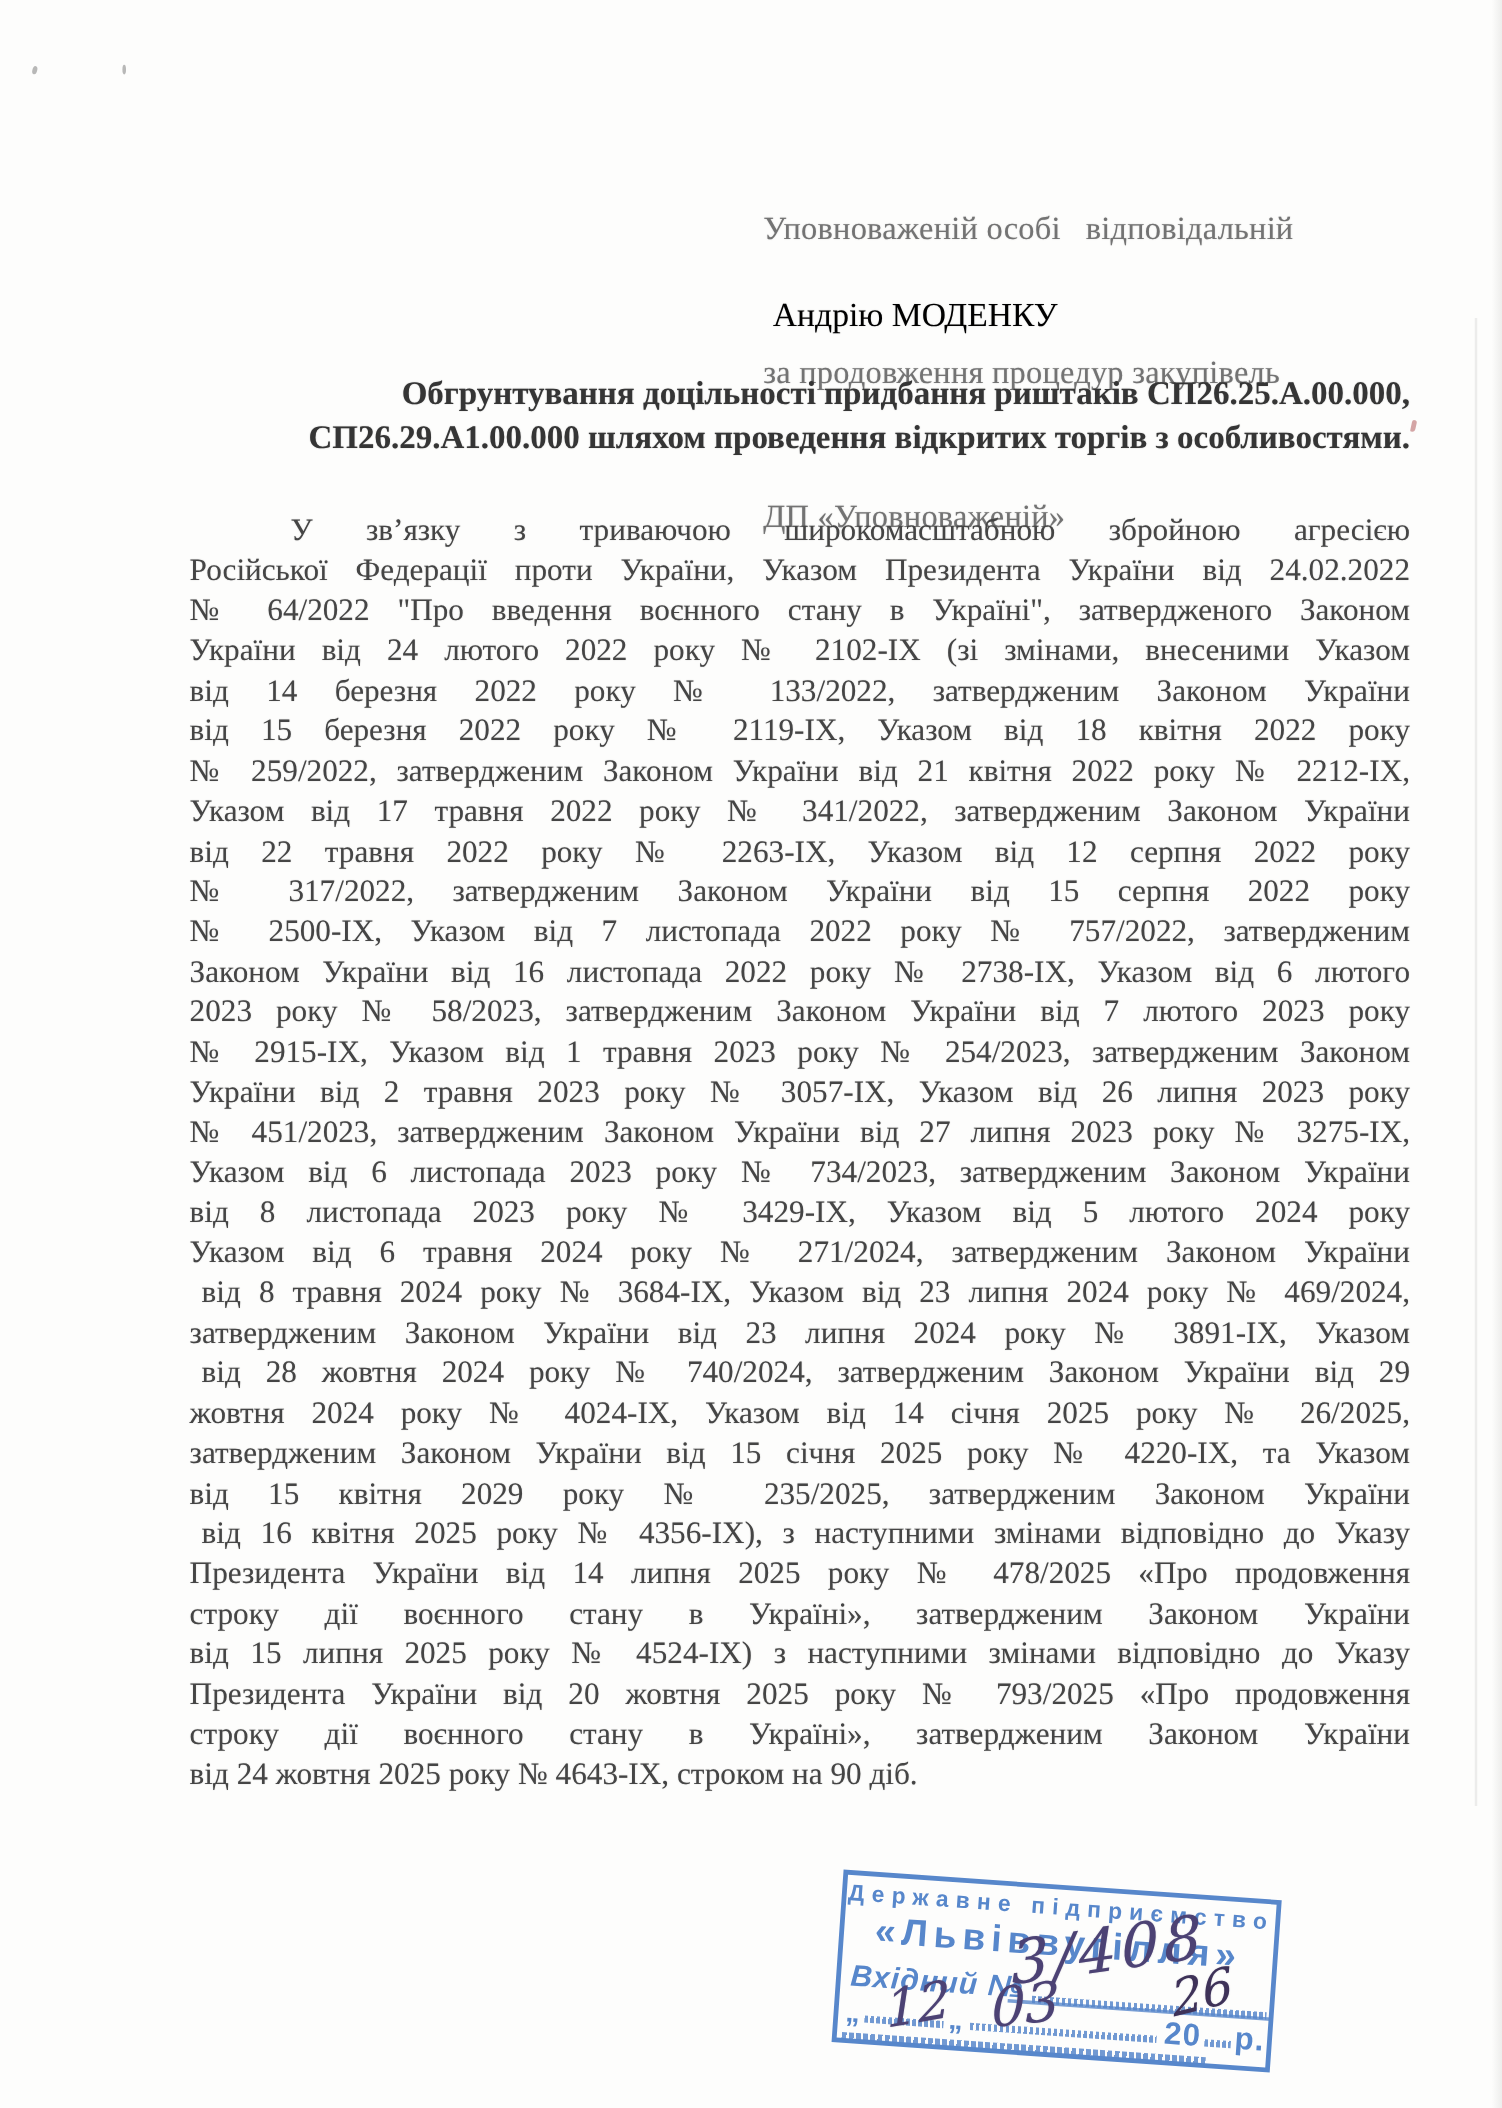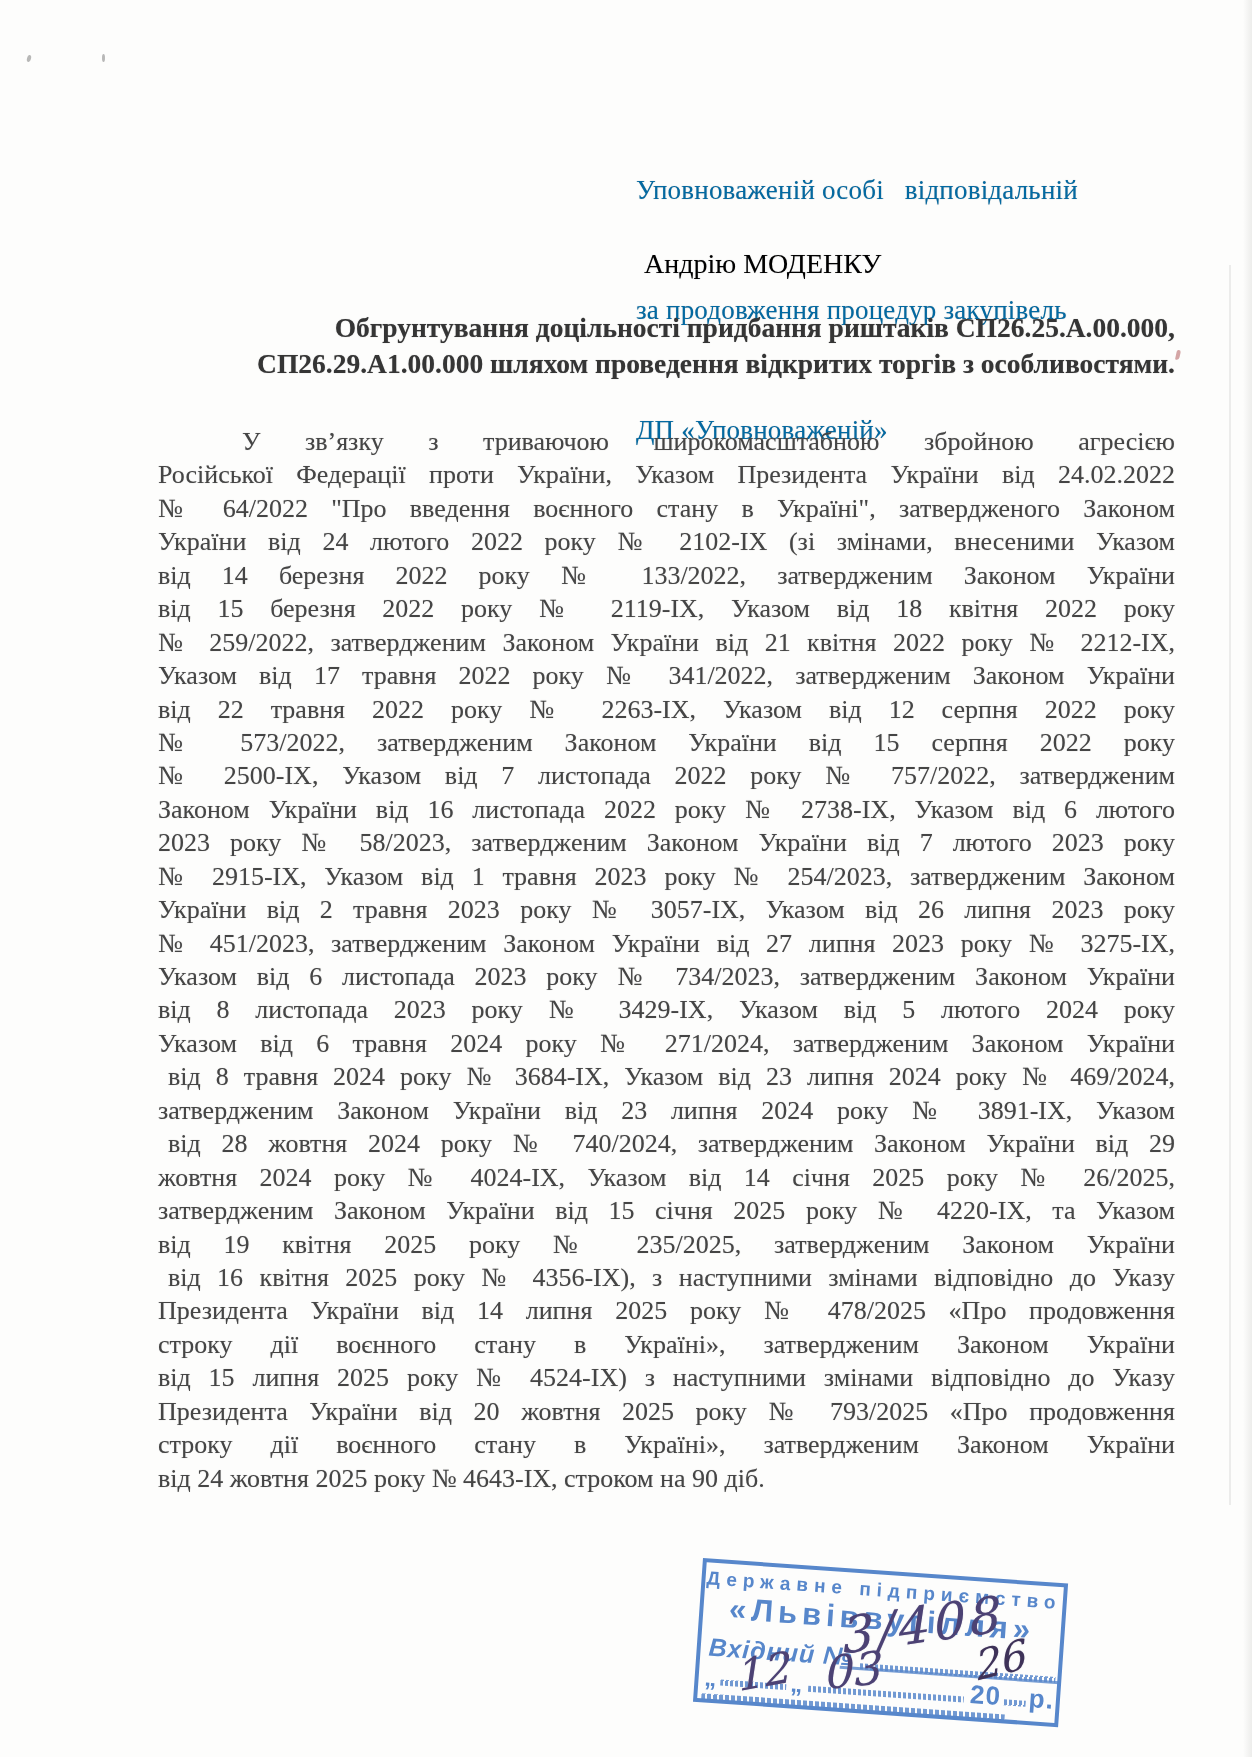--- a/index.html
+++ b/index.html
@@ -17,21 +17,21 @@
   .speck{position:absolute;background:#9a9a9a;border-radius:50%;opacity:.7;}
   .s1{left:27px;top:55px;width:4px;height:7px;transform:rotate(15deg);}
   .s2{left:102px;top:54px;width:3px;height:8px;}
   .edge-line{position:absolute;left:1229px;top:265px;width:2px;height:1240px;background:rgba(90,90,90,.10);}
   .edge-shadow{position:absolute;right:0;top:0;width:9px;height:1757px;background:linear-gradient(to right,rgba(0,0,0,0),rgba(120,120,115,.12));}
   .comma-artifact{position:absolute;left:1176px;top:350px;width:4px;height:10px;background:#c98f8f;border-radius:2px 2px 3px 1px;transform:rotate(12deg);opacity:.8;}
 
   
   .recipient{
     position:absolute;left:636px;top:90px;
-    font-size:27px;line-height:40px;color:#0369a1;
+    font-size:27px;line-height:40px;color:#737373;
     white-space:pre;letter-spacing:.2px;
     text-shadow:0 0 1px rgba(70,70,70,.35);
   }
   .recipient-name{
     position:absolute;left:644px;top:248px;
     font-size:28px;color:#000000;white-space:pre;
     text-shadow:0 0 1px rgba(70,70,70,.35);
   }
 
   
@@ -125,36 +125,36 @@
   <div class="body-text">
       <div class="bline first">У зв’язку з триваючою широкомасштабною збройною агресією</div>
       <div class="bline">Російської Федерації проти України, Указом Президента України від 24.02.2022</div>
       <div class="bline">№ 64/2022 "Про введення воєнного стану в Україні", затвердженого Законом</div>
       <div class="bline">України від 24 лютого 2022 року № 2102-IX (зі змінами, внесеними Указом</div>
       <div class="bline">від 14 березня 2022 року № 133/2022, затвердженим Законом України</div>
       <div class="bline">від 15 березня 2022 року № 2119-IX, Указом від 18 квітня 2022 року</div>
       <div class="bline">№ 259/2022, затвердженим Законом України від 21 квітня 2022 року № 2212-IX,</div>
       <div class="bline">Указом від 17 травня 2022 року № 341/2022, затвердженим Законом України</div>
       <div class="bline">від 22 травня 2022 року № 2263-IX, Указом від 12 серпня 2022 року</div>
-      <div class="bline">№ 573/2022, затвердженим Законом України від 15 серпня 2022 року</div>
+      <div class="bline">№ 317/2022, затвердженим Законом України від 15 серпня 2022 року</div>
       <div class="bline">№ 2500-IX, Указом від 7 листопада 2022 року № 757/2022, затвердженим</div>
       <div class="bline">Законом України від 16 листопада 2022 року № 2738-IX, Указом від 6 лютого</div>
       <div class="bline">2023 року № 58/2023, затвердженим Законом України від 7 лютого 2023 року</div>
       <div class="bline">№ 2915-IX, Указом від 1 травня 2023 року № 254/2023, затвердженим Законом</div>
       <div class="bline">України від 2 травня 2023 року № 3057-IX, Указом від 26 липня 2023 року</div>
       <div class="bline">№ 451/2023, затвердженим Законом України від 27 липня 2023 року № 3275-IX,</div>
       <div class="bline">Указом від 6 листопада 2023 року № 734/2023, затвердженим Законом України</div>
       <div class="bline">від 8 листопада 2023 року № 3429-IX, Указом від 5 лютого 2024 року</div>
       <div class="bline">Указом від 6 травня 2024 року № 271/2024, затвердженим Законом України</div>
       <div class="bline ind">від 8 травня 2024 року № 3684-IX, Указом від 23 липня 2024 року № 469/2024,</div>
       <div class="bline">затвердженим Законом України від 23 липня 2024 року № 3891-IX, Указом</div>
       <div class="bline ind">від 28 жовтня 2024 року № 740/2024, затвердженим Законом України від 29</div>
       <div class="bline">жовтня 2024 року № 4024-IX, Указом від 14 січня 2025 року № 26/2025,</div>
       <div class="bline">затвердженим Законом України від 15 січня 2025 року № 4220-IX, та Указом</div>
-      <div class="bline">від 19 квітня 2025 року № 235/2025, затвердженим Законом України</div>
+      <div class="bline">від 15 квітня 2029 року № 235/2025, затвердженим Законом України</div>
       <div class="bline ind">від 16 квітня 2025 року № 4356-IX), з наступними змінами відповідно до Указу</div>
       <div class="bline">Президента України від 14 липня 2025 року № 478/2025 «Про продовження</div>
       <div class="bline">строку дії воєнного стану в Україні», затвердженим Законом України</div>
       <div class="bline">від 15 липня 2025 року № 4524-IX) з наступними змінами відповідно до Указу</div>
       <div class="bline">Президента України від 20 жовтня 2025 року № 793/2025 «Про продовження</div>
       <div class="bline">строку дії воєнного стану в Україні», затвердженим Законом України</div>
       <div class="bline last">від 24 жовтня 2025 року № 4643-IX, строком на 90 діб.</div>
     </div>
 
   <div class="stamp">

